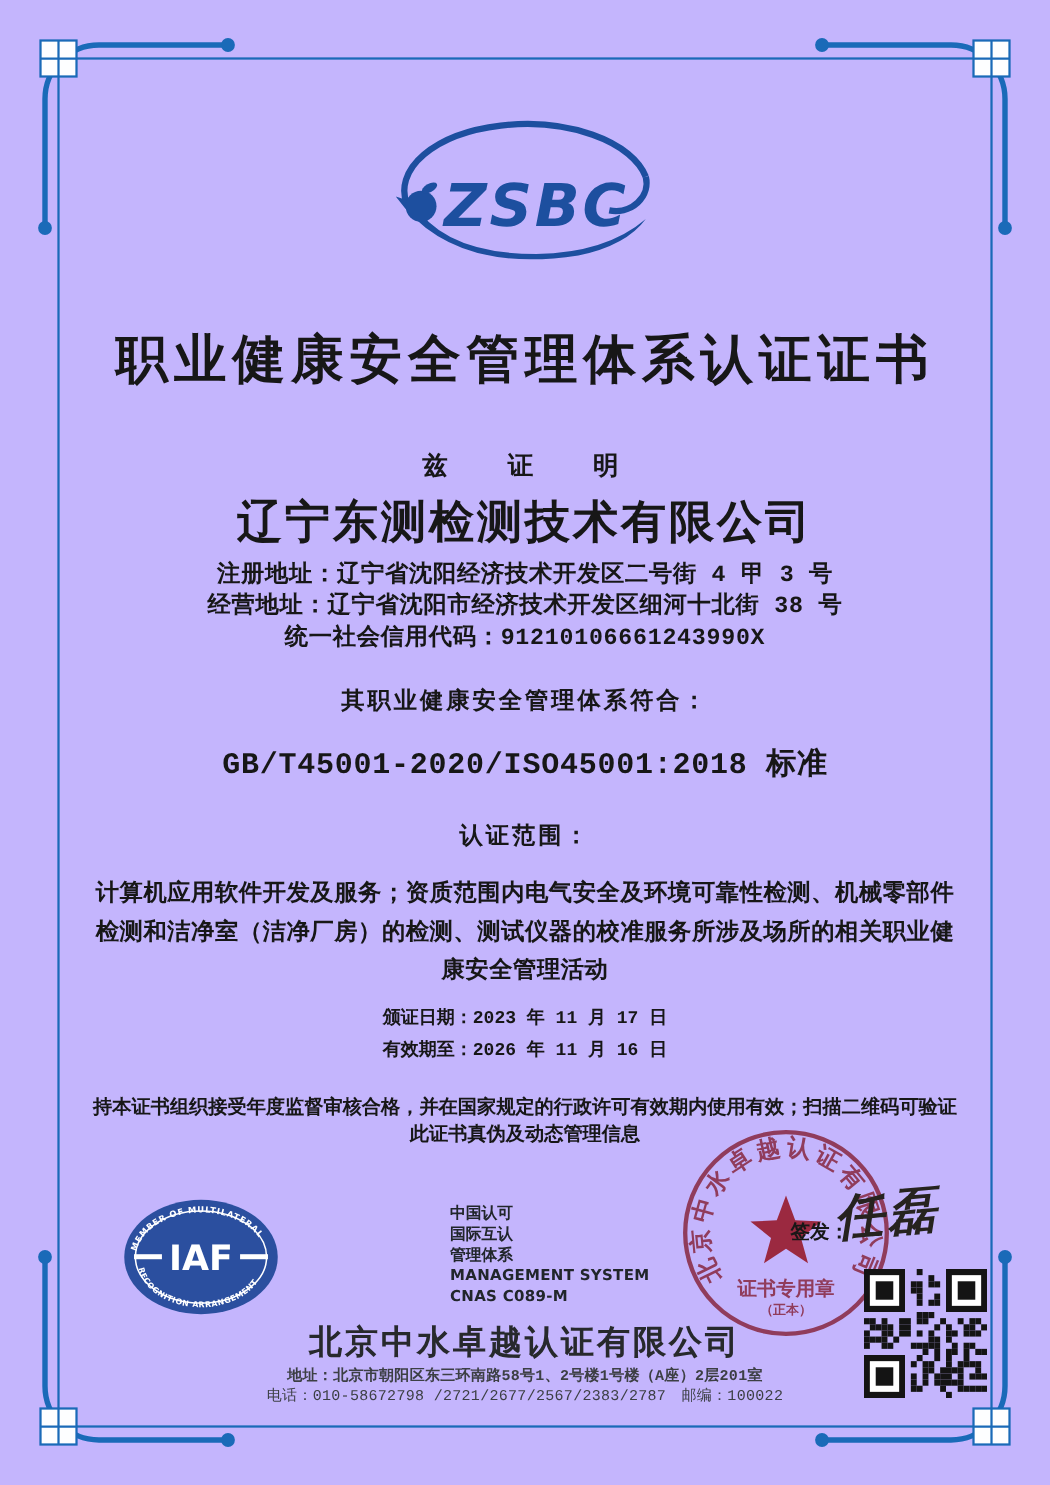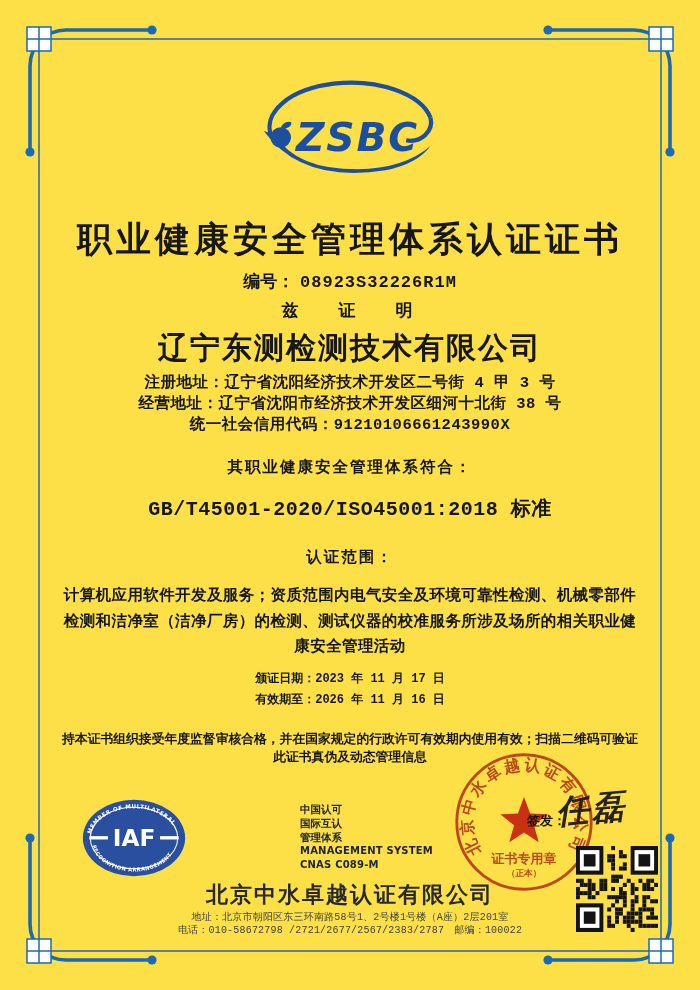--- a/index.html
+++ b/index.html
@@ -6,21 +6,21 @@
     --blue:#1a6ab8;
     --logoblue:#1d4f9f;
     --accblue:#2b4f9f;
     --sealred:#b5414b;
     --starred:#c5232b;
     --ink:#171717;
   }
   html,body{margin:0;padding:0;background:#ffffff;}
   .page{
     position:relative;width:700px;height:990px;margin:0 auto;
-    background:#fde047;overflow:hidden;
+    background:#c4b5fd;overflow:hidden;
     font-family:"DejaVu Sans","Liberation Sans",sans-serif;
     color:var(--ink);
   }
   .border-svg{position:absolute;inset:0;width:700px;height:990px;}
   .row{position:absolute;left:48px;right:48px;text-align:center;}
   .mono-mix{font-family:"Liberation Mono","DejaVu Sans",sans-serif;}
   .logo-wrap{position:absolute;left:50%;top:78px;transform:translateX(-50%);width:206px;height:104px;}
   .title{top:216px;font-size:35px;font-weight:700;letter-spacing:4px;}
   .certno{top:270px;font-size:17px;font-weight:700;}
   .certno .num{font-family:"Liberation Mono",monospace;font-weight:700;font-size:17px;letter-spacing:1px;}
@@ -41,21 +41,21 @@
   .seal{position:absolute;left:452px;top:750px;width:144px;height:144px;mix-blend-mode:multiply;opacity:.9;}
   .sign-label{position:absolute;left:527px;top:812px;font-size:13px;font-weight:700;z-index:5;}
   .signature{
     position:absolute;left:556px;top:786px;width:100px;z-index:5;
     font-family:"DejaVu Serif","Liberation Serif",serif;font-style:italic;font-weight:700;
     font-size:33px;color:#26231f;transform:rotate(-5deg);letter-spacing:2px;
   }
   .qr{position:absolute;left:576px;top:846px;width:82px;height:86px;}
   .footer-co{top:880px;font-size:22px;font-weight:700;letter-spacing:2px;color:#27292c;}
   .footer-small{font-size:10px;color:#3c3f44;font-family:"Liberation Mono","DejaVu Sans",sans-serif;letter-spacing:.2px;}
-  .fs1{top:910px;} .fs2{top:923px;} .fs3{top:936px;}
+  .fs1{top:910px;font-weight:bold;} .fs2{top:923px;} .fs3{top:936px;}
 </style>
 </head>
 <body>
 
 <div class="page">
 
   <svg class="border-svg" viewBox="0 0 700 990" aria-hidden="true">
     <rect x="39" y="39" width="622" height="912" fill="none" stroke="#1a6ab8" stroke-width="1.5"></rect>
     <g id="cornerTL">
       <path d="M 152,30 L 66,30 A 36,36 0 0 0 30,66 L 30,152" fill="none" stroke="#1a6ab8" stroke-width="3.6"></path>
@@ -75,24 +75,20 @@
       <path d="M 26,62 A 86,47 0 0 1 196,42" fill="none" stroke="#1d4f9f" stroke-width="4.5"></path>
       <path d="M 196,42 A 22,20 0 0 1 170,66" fill="none" stroke="#1d4f9f" stroke-width="4.5"></path>
       <path d="M 18,56 Q 58,112 148,98 Q 182,91 196,72 Q 168,96 118,97 Q 52,97 30,60 Z" fill="#1d4f9f"></path>
       <circle cx="36" cy="63" r="11" fill="#1d4f9f"></circle>
       <ellipse cx="42" cy="50" rx="6" ry="3" fill="#1d4f9f" transform="rotate(-28 42 50)"></ellipse>
       <text x="118" y="77" text-anchor="middle" font-size="42" font-weight="900" font-style="italic" fill="#1d4f9f" font-family="'DejaVu Sans',sans-serif" letter-spacing="2">ZSBC</text>
     </svg>
   </div>
 
   <div class="row title">职业健康安全管理体系认证证书</div>
-  <div class="row certno">
-    <span>编号：</span>
-    <span class="num">08923S32226R1M</span>
-  </div>
   <div class="row certify">兹 证 明</div>
 
   <div class="row company">辽宁东测检测技术有限公司</div>
   <div class="row addr addr1 mono-mix">注册地址：辽宁省沈阳经济技术开发区二号街 4 甲 3 号</div>
   <div class="row addr addr2 mono-mix">经营地址：辽宁省沈阳市经济技术开发区细河十北街 38 号</div>
   <div class="row addr addr3 mono-mix">统一社会信用代码：91210106661243990X</div>
 
   <div class="row conform">其职业健康安全管理体系符合：</div>
   <div class="row standard">GB/T45001-2020/ISO45001:2018 标准</div>
 

